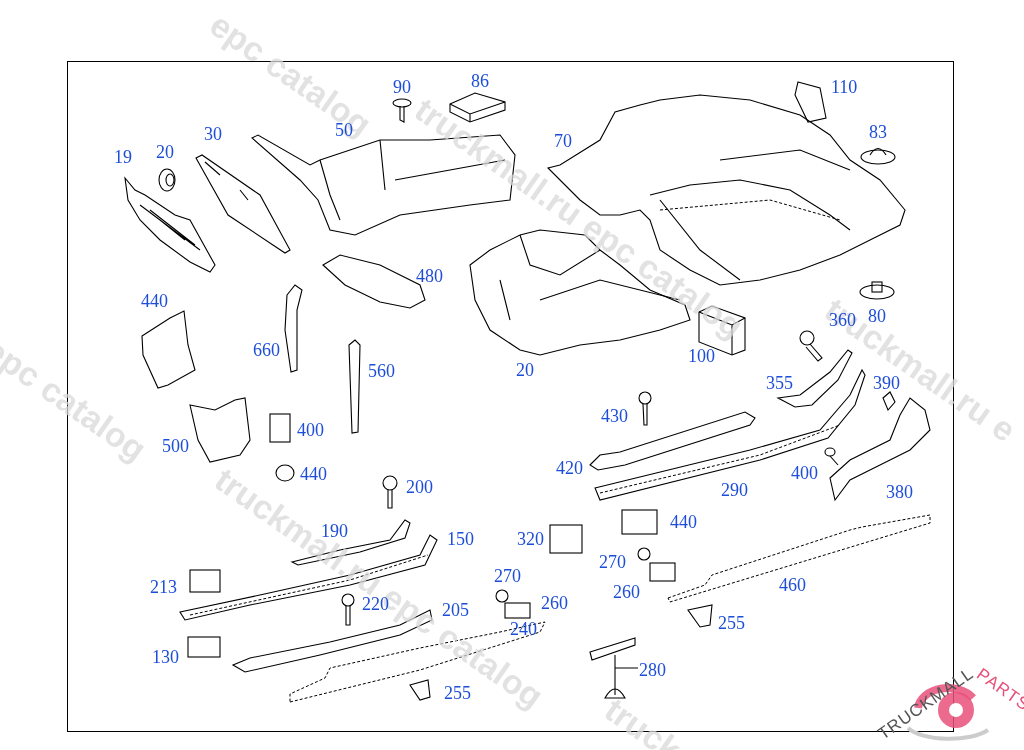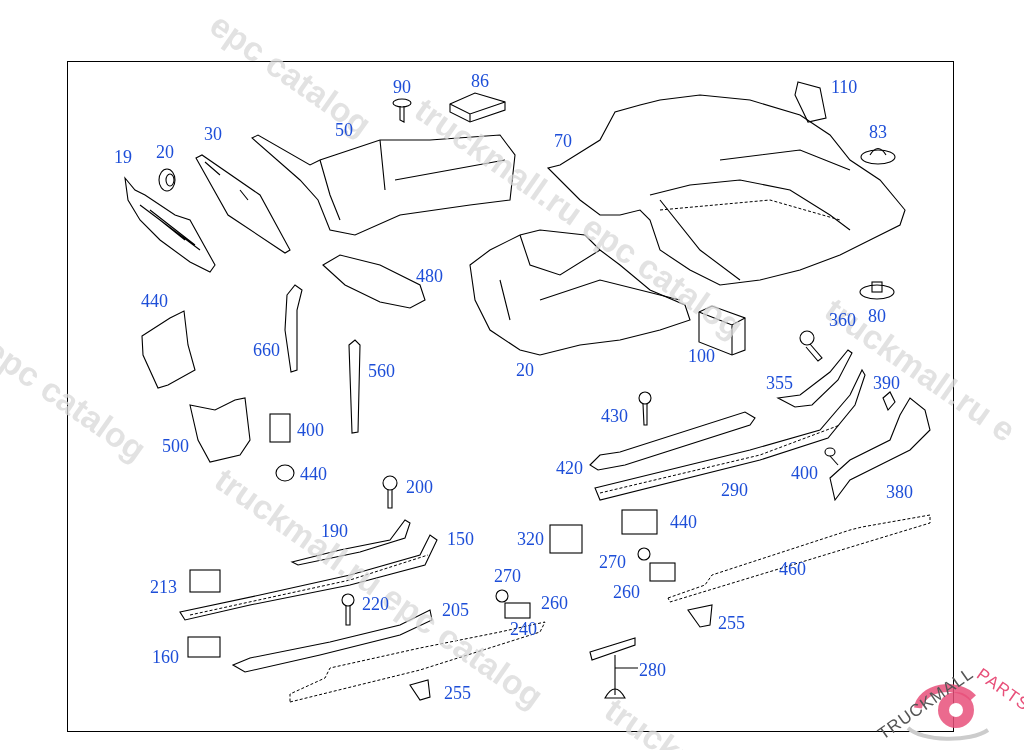--- a/index.html
+++ b/index.html
@@ -259,22 +259,22 @@
 <div class="lbl" style="left:670px;top:513px">440</div>
 <div class="lbl" style="left:494px;top:567px">270</div>
 <div class="lbl" style="left:599px;top:553px">270</div>
 <div class="lbl" style="left:541px;top:594px">260</div>
 <div class="lbl" style="left:613px;top:583px">260</div>
 <div class="lbl" style="left:362px;top:595px">220</div>
 <div class="lbl" style="left:442px;top:601px">205</div>
 <div class="lbl" style="left:510px;top:620px">240</div>
 <div class="lbl" style="left:444px;top:684px">255</div>
 <div class="lbl" style="left:718px;top:614px">255</div>
-<div class="lbl" style="left:152px;top:648px">160</div>
-<div class="lbl" style="left:779px;top:560px">460</div>
+<div class="lbl" style="left:152px;top:648px">130</div>
+<div class="lbl" style="left:779px;top:576px">460</div>
 <div class="lbl" style="left:639px;top:661px">280</div>
 
 <div class="logo">
   <svg width="146" height="82" viewBox="0 0 146 82">
     <path d="M40 40 A30 22 0 0 1 95 30" fill="none" stroke="#e8507a" stroke-width="8" opacity=".85"></path>
     <circle cx="78" cy="42" r="18" fill="#e8507a" opacity=".85"></circle>
     <circle cx="78" cy="42" r="7" fill="#fff"></circle>
     <path d="M30 60 A45 18 0 0 0 110 62" fill="none" stroke="#ccc" stroke-width="4"></path>
   </svg>
   <div class="logo-text" style="left:-8px;top:26px;color:#555;transform:rotate(-35deg);">TRUCKMALL</div>

